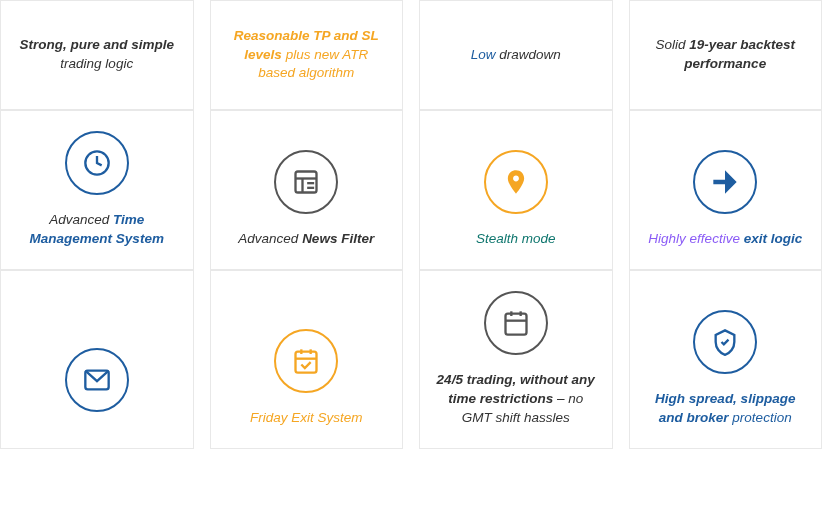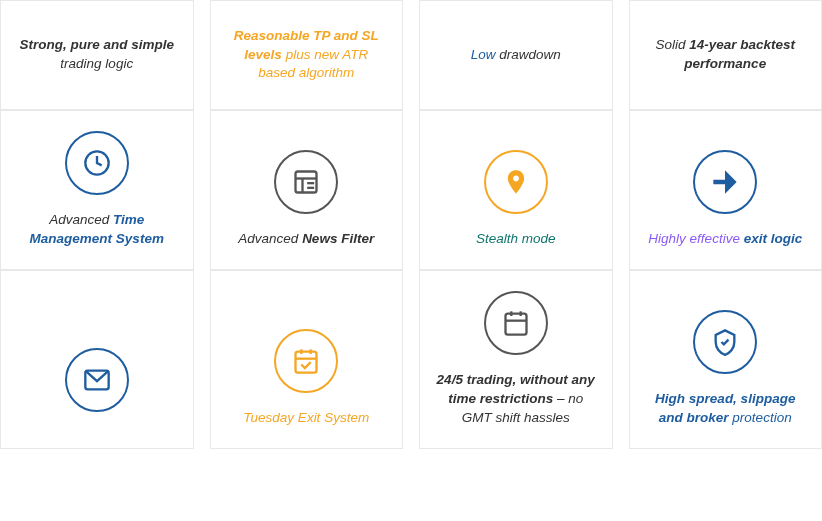--- a/index.html
+++ b/index.html
@@ -62,21 +62,21 @@
       <div class="card top">
         <div class="card-label"><span style="font-weight:bold;color:#333">Strong, pure and simple</span><span style="font-weight:normal;color:#333"> trading logic</span></div>
       </div>
       <div class="card top">
         <div class="card-label"><span style="font-weight:bold;color:#f5a623">Reasonable TP and SL levels</span><span style="font-weight:normal;color:#f5a623"> plus new ATR based algorithm</span></div>
       </div>
       <div class="card top">
         <div class="card-label"><span style="font-weight:normal;color:#1e5da0">Low</span><span style="font-weight:normal;color:#333"> drawdown</span></div>
       </div>
       <div class="card top">
-        <div class="card-label"><span style="font-weight:normal;color:#333">Solid </span><span style="font-weight:bold;color:#333">14-year backtest performance</span></div>
+        <div class="card-label"><span style="font-weight:normal;color:#333">Solid </span><span style="font-weight:bold;color:#333">19-year backtest performance</span></div>
       </div>
     </div>
     <div class="grid">
       <div class="card mid">
         <div class="icon-circle" style="border-color:#1e5da0">
           <svg viewBox="0 0 24 24" fill="none" stroke="#1e5da0" stroke-width="2">
             <circle cx="12" cy="12" r="10"></circle>
             <polyline points="12 6 12 12 16 14"></polyline>
           </svg>
         </div>
@@ -123,21 +123,21 @@
       <div class="card bot">
         <div class="icon-circle" style="border-color:#f5a623">
           <svg viewBox="0 0 24 24" fill="none" stroke="#f5a623" stroke-width="2">
             <rect x="3" y="4" width="18" height="18" rx="2"></rect>
             <line x1="3" y1="10" x2="21" y2="10"></line>
             <line x1="8" y1="2" x2="8" y2="6"></line>
             <line x1="16" y1="2" x2="16" y2="6"></line>
             <polyline points="8,15 11,18 16,13"></polyline>
           </svg>
         </div>
-        <div class="card-label"><span style="font-weight:normal;color:#f5a623">Tuesday Exit System</span></div>
+        <div class="card-label"><span style="font-weight:normal;color:#f5a623">Friday Exit System</span></div>
       </div>
       <div class="card bot">
         <div class="icon-circle" style="border-color:#555">
           <svg viewBox="0 0 24 24" fill="none" stroke="#555" stroke-width="2">
             <rect x="3" y="4" width="18" height="18" rx="2"></rect>
             <line x1="3" y1="10" x2="21" y2="10"></line>
             <line x1="8" y1="2" x2="8" y2="6"></line>
             <line x1="16" y1="2" x2="16" y2="6"></line>
           </svg>
         </div>

